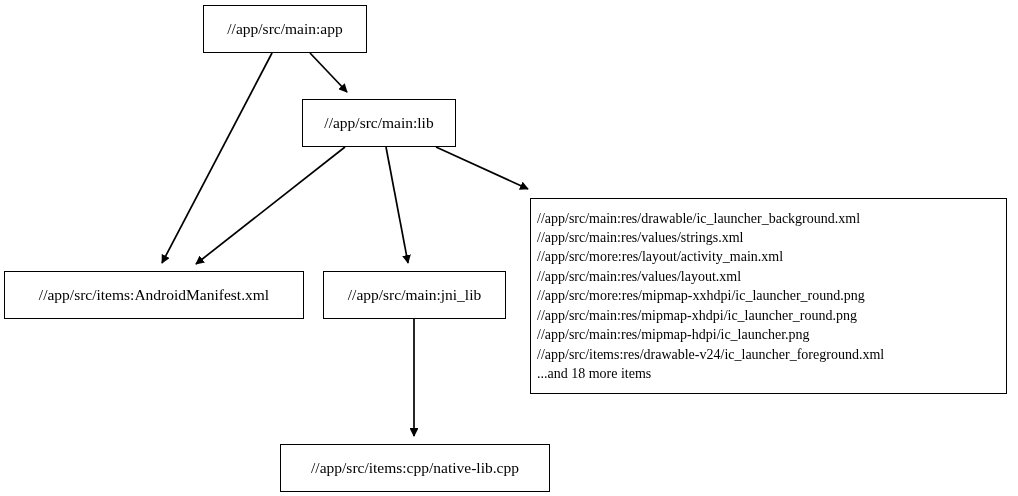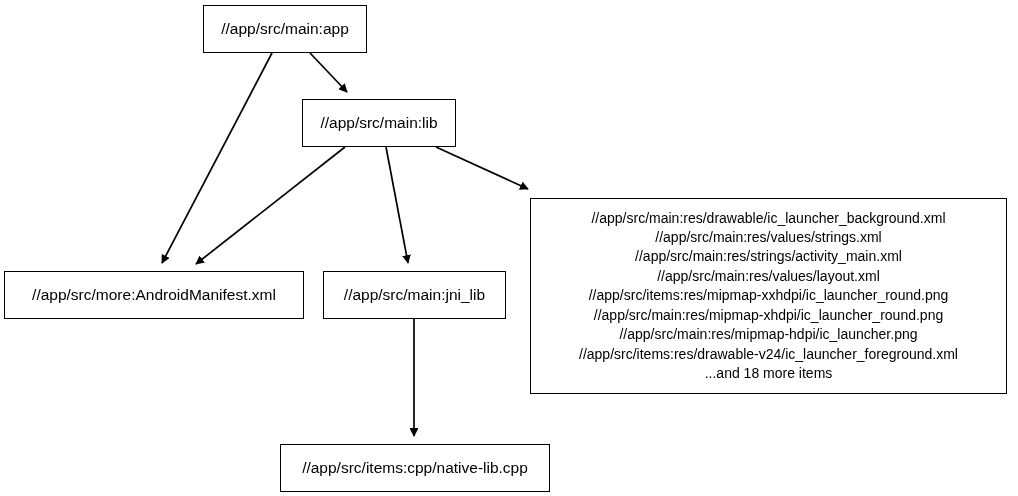--- a/index.html
+++ b/index.html
@@ -5,21 +5,21 @@
   html, body {
     margin: 0;
     padding: 0;
     background: #ffffff;
   }
   #canvas {
     position: relative;
     width: 1018px;
     height: 496px;
     background: #ffffff;
-    font-family: Liberation Sans, sans-serif;
+    font-family: Liberation Serif, serif;
     overflow: hidden;
   }
   #edge-layer {
     position: absolute;
     left: 0;
     top: 0;
     width: 1018px;
     height: 496px;
     pointer-events: none;
   }
@@ -38,21 +38,21 @@
     white-space: nowrap;
   }
   .node.multi {
     white-space: normal;
     font-size: 14px;
     line-height: 19.4px;
     padding: 3px 6px;
   }
   .node.multi .lines {
     width: 100%;
-    text-align: center;
+    text-align: left;
   }
   .node.multi .lines div {
     white-space: nowrap;
   }
   
   #node-app       { left: 203px; top: 5px;   width: 164px; height: 48px; }
   #node-lib       { left: 302px; top: 99px;  width: 154px; height: 48px; }
   #node-manifest  { left: 4px;   top: 271px; width: 300px; height: 48px; }
   #node-jni       { left: 323px; top: 271px; width: 183px; height: 48px; align-items: center; }
   #node-res       { left: 530px; top: 198px; width: 477px; height: 196px; }
@@ -85,34 +85,34 @@
 
   <div class="node" id="node-app">
     <span>//app/src/main:app</span>
   </div>
 
   <div class="node" id="node-lib">
     <span>//app/src/main:lib</span>
   </div>
 
   <div class="node" id="node-manifest">
-    <span>//app/src/more:AndroidManifest.xml</span>
+    <span>//app/src/items:AndroidManifest.xml</span>
   </div>
 
   <div class="node" id="node-jni">
     <span>//app/src/main:jni_lib</span>
   </div>
 
   <div class="node multi" id="node-res">
     <div class="lines">
         <div>//app/src/main:res/drawable/ic_launcher_background.xml</div>
         <div>//app/src/main:res/values/strings.xml</div>
-        <div>//app/src/main:res/strings/activity_main.xml</div>
+        <div>//app/src/more:res/layout/activity_main.xml</div>
         <div>//app/src/main:res/values/layout.xml</div>
-        <div>//app/src/items:res/mipmap-xxhdpi/ic_launcher_round.png</div>
+        <div>//app/src/more:res/mipmap-xxhdpi/ic_launcher_round.png</div>
         <div>//app/src/main:res/mipmap-xhdpi/ic_launcher_round.png</div>
         <div>//app/src/main:res/mipmap-hdpi/ic_launcher.png</div>
         <div>//app/src/items:res/drawable-v24/ic_launcher_foreground.xml</div>
         <div>...and 18 more items</div>
       </div>
   </div>
 
   <div class="node" id="node-cpp">
     <span>//app/src/items:cpp/native-lib.cpp</span>
   </div>

